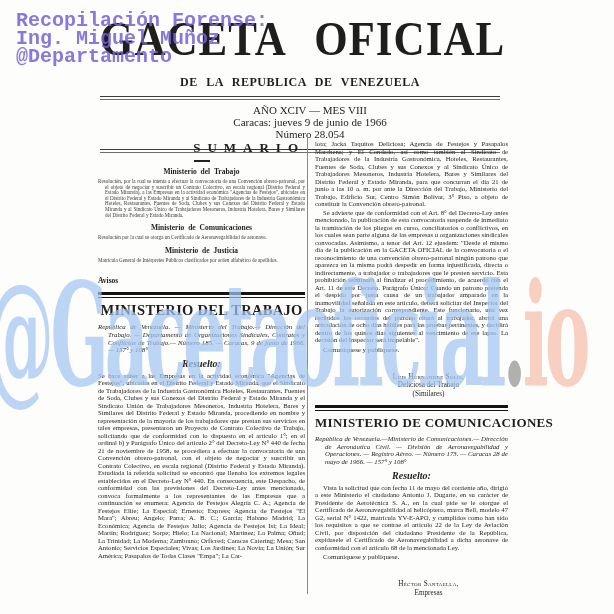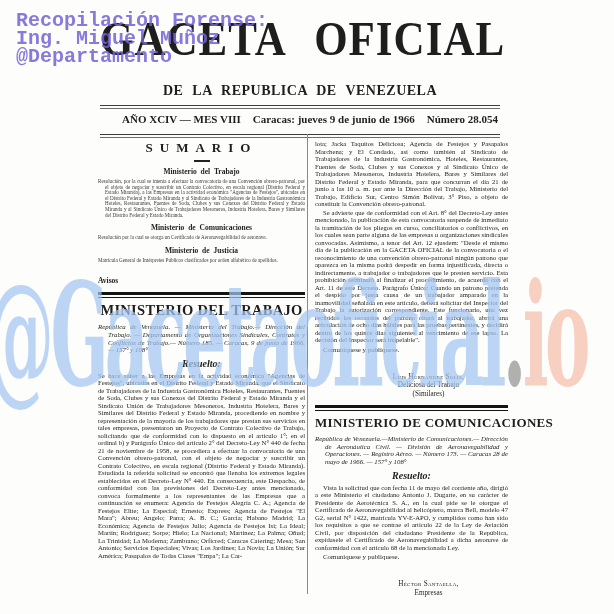--- a/index.html
+++ b/index.html
@@ -30,33 +30,33 @@
   .wm-dot{color:rgba(140,140,140,0.85);}
   .wm-suffix{color:rgba(245,191,172,0.9);}
   
   .masthead{position:absolute;left:100px;top:1px;width:400px;text-align:center;}
   .gz-title{
     margin:0;font-size:43px;font-weight:bold;line-height:66px;height:70px;
     letter-spacing:1px;word-spacing:18px;
     transform:scaleY(1.15);transform-origin:center top;
     white-space:nowrap;
   }
-  .gz-subtitle{font-size:14px;font-weight:bold;letter-spacing:0.5px;word-spacing:5px;margin-top:12px;}
+  .gz-subtitle{font-size:12px;font-weight:bold;letter-spacing:0.5px;word-spacing:5px;margin-top:4px;}
   .rule-hatch{height:2px;border-top:1px solid #3c3c3c;border-bottom:1px solid #6e6e6e;margin-top:6px;}
   .edition-row{
     display:flex;justify-content:space-between;align-items:center;
-    font-weight:bold;font-size:11px;padding:4px 2px 3px 22px;
+    font-weight:normal;font-size:11px;padding:4px 2px 3px 22px;flex-direction:column;
   }
   
   .col-divider{position:absolute;left:307px;top:134px;height:460px;width:1px;background:#8a8a8a;}
   .col{position:absolute;top:140px;}
   .col-left{left:98px;width:207px;}
   .col-right{left:315px;width:193px;}
   
-  .sumario-title{margin:0;font-size:13px;font-weight:bold;letter-spacing:7px;text-align:center;}
+  .sumario-title{margin:0;font-size:13px;font-weight:bold;letter-spacing:7px;text-align:right;}
   .sumario-dash{width:16px;height:2px;background:#222;margin:4px auto 3px;}
   .ministry-heading{font-size:7.5px;font-weight:bold;text-align:center;margin:5px 0 3px;word-spacing:2px;}
   .summary{
     font-size:5.1px;line-height:5.6px;text-align:justify;color:#3a3a3a;
     margin:0;padding-left:7px;text-indent:-7px;
   }
   .avisos{font-size:7.5px;font-weight:bold;margin:13px 0 0;}
   
   .rule-heavy{height:2px;border-top:3px solid #141414;border-bottom:1px solid #141414;margin:7px 0 4px;}
   .article-heading{margin:1px 0 4px;font-size:14.5px;font-weight:bold;text-align:center;letter-spacing:0.3px;white-space:nowrap;}

